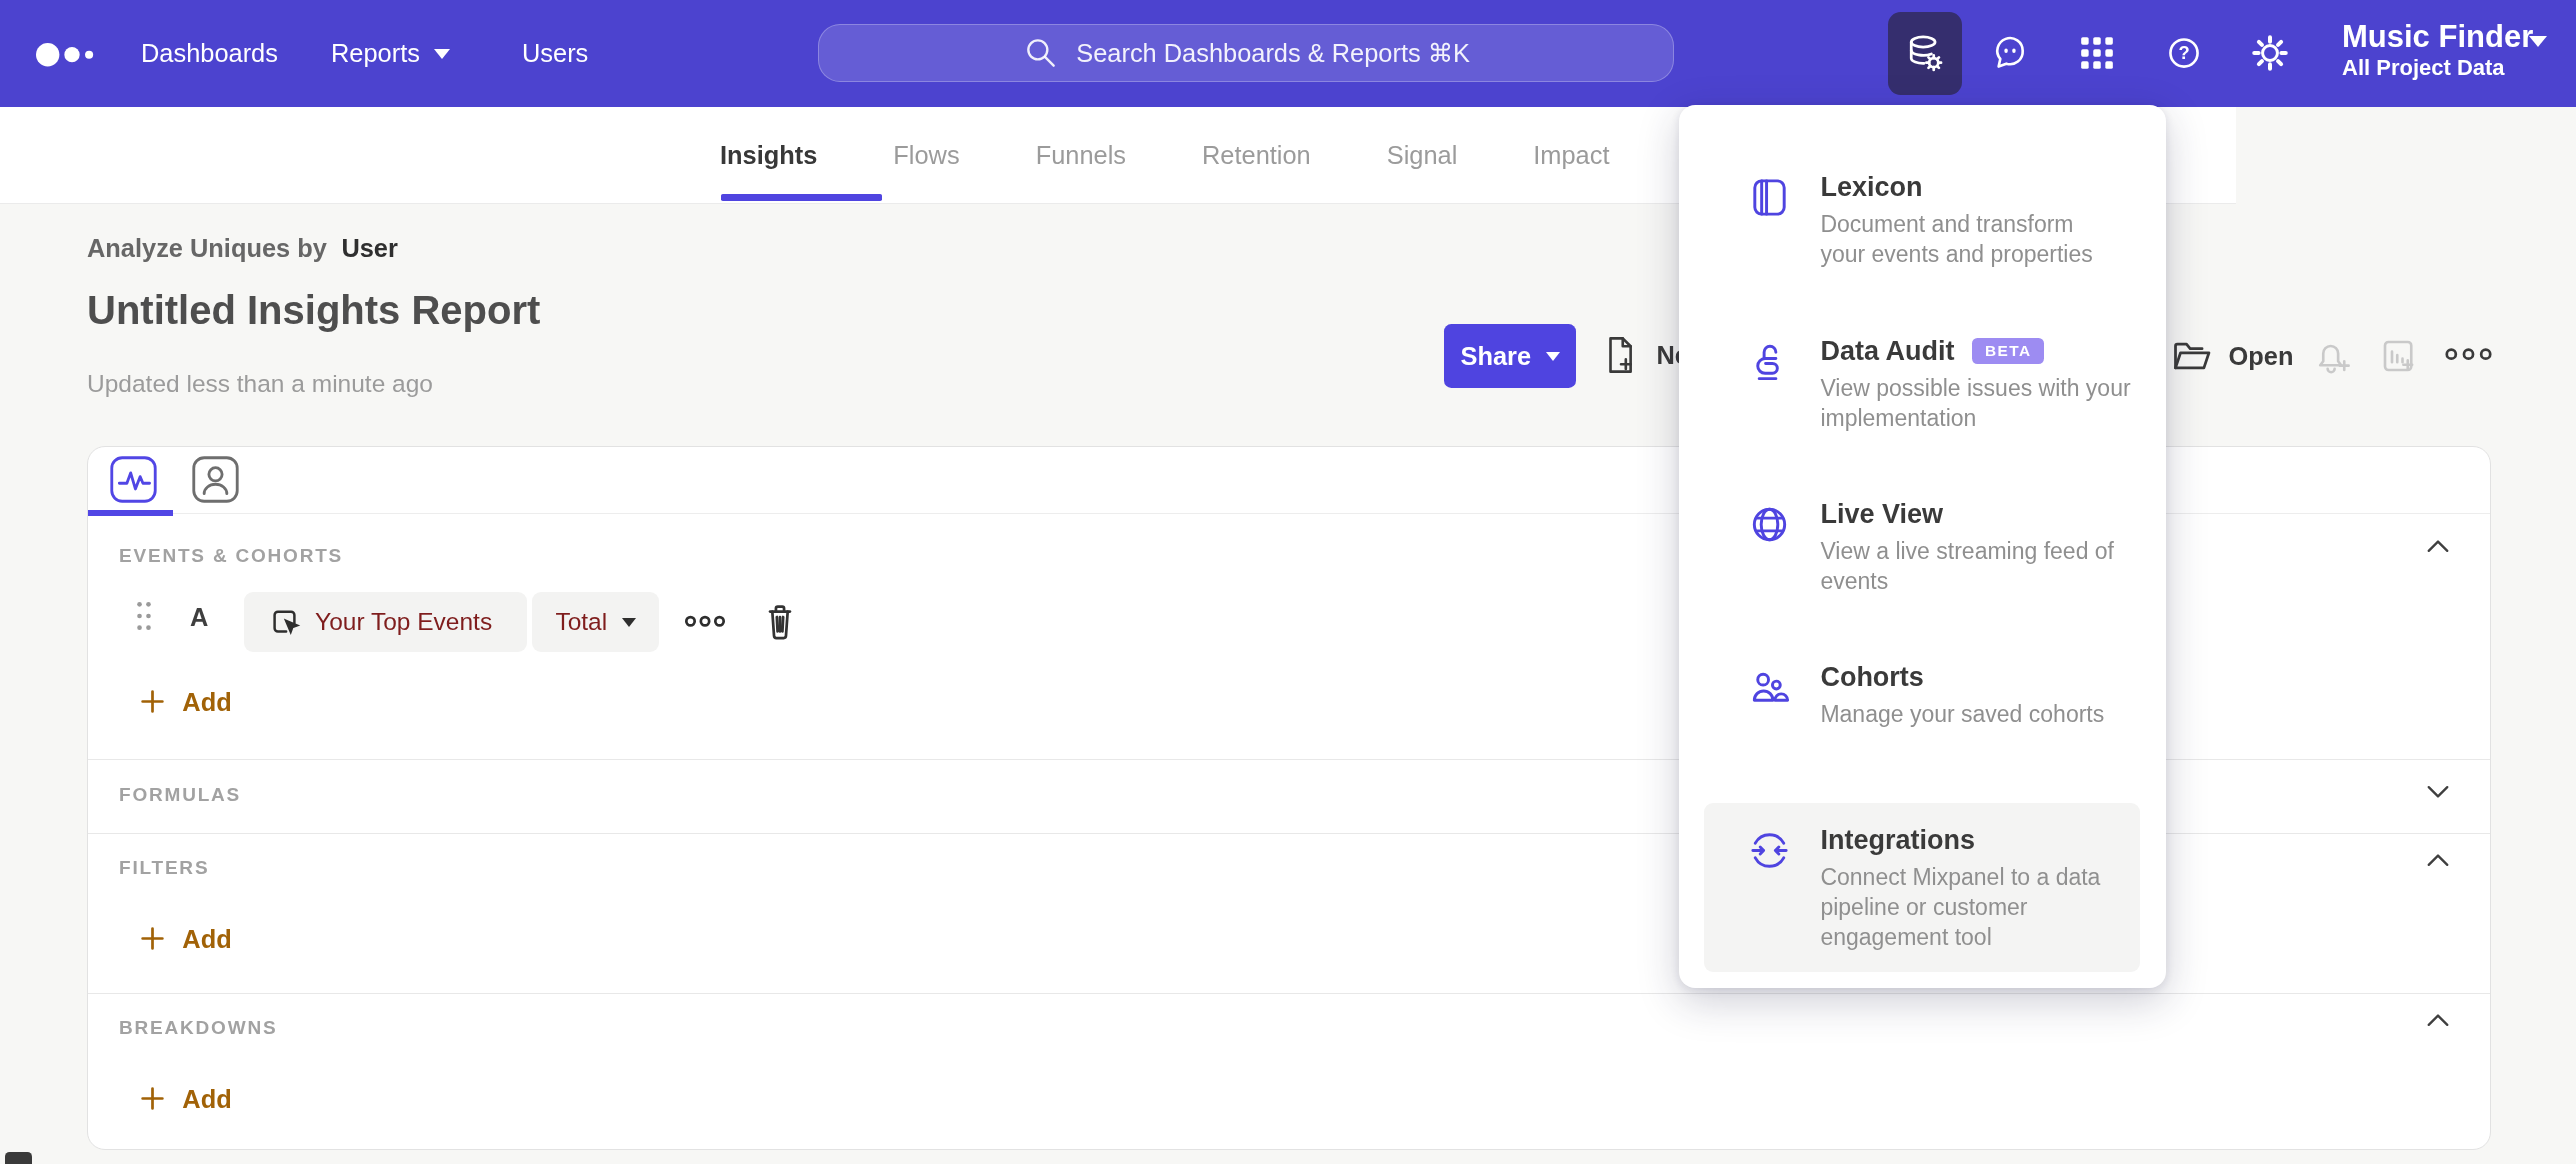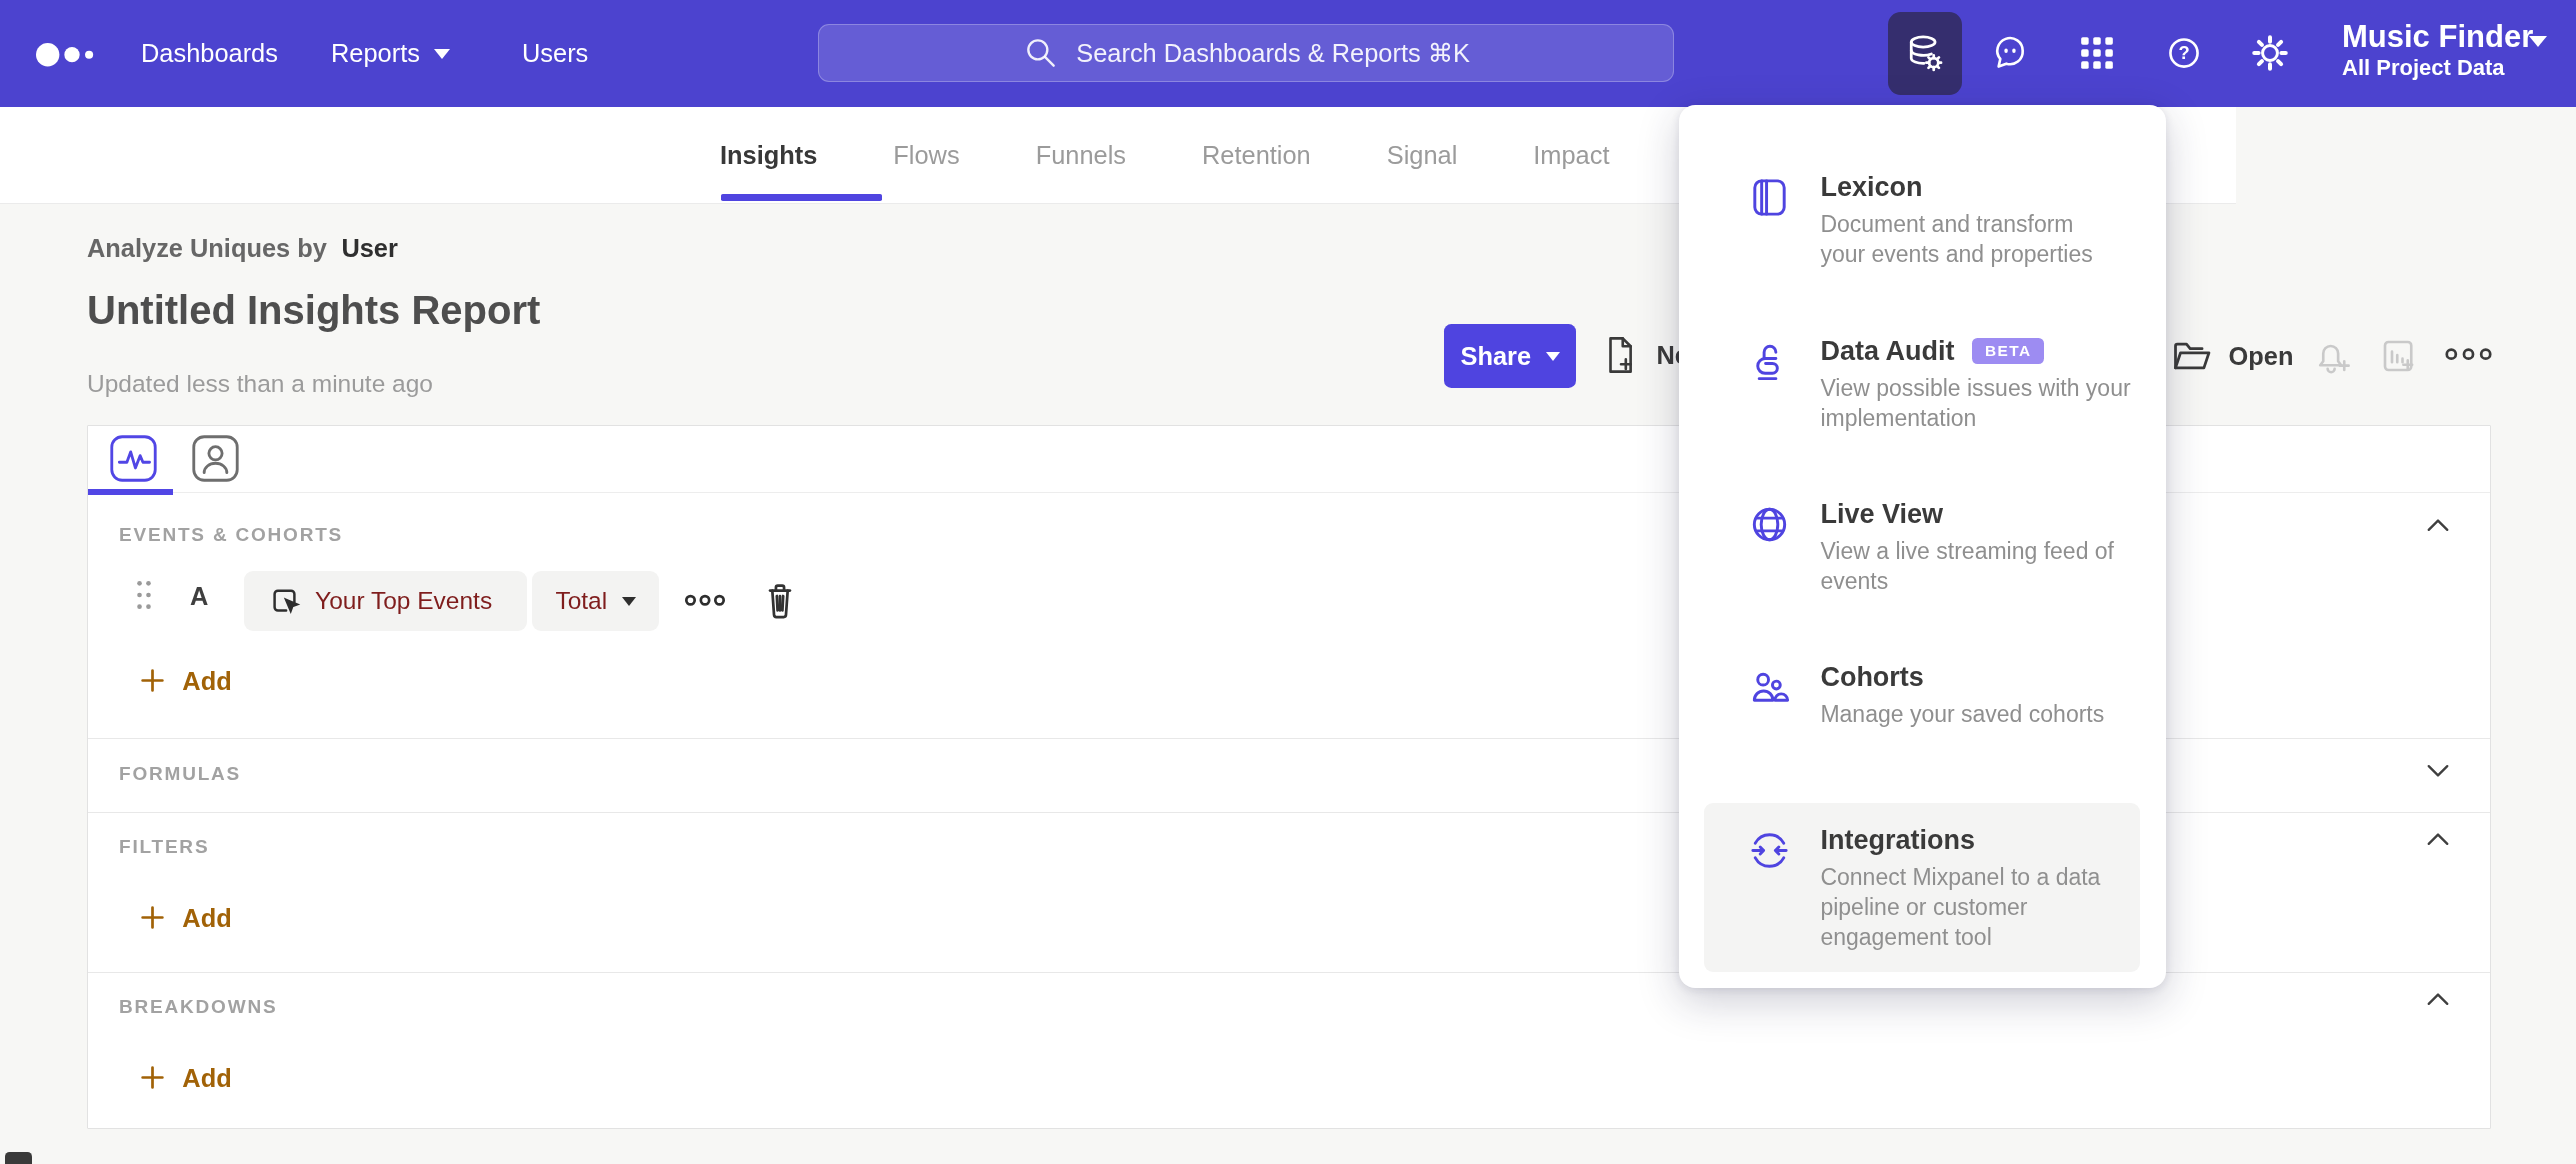--- a/index.html
+++ b/index.html
@@ -7,21 +7,21 @@
           font-family:"Liberation Sans",sans-serif;-webkit-font-smoothing:antialiased;}
   .abs{position:absolute;}
   svg{display:block;fill:none;stroke:currentColor;stroke-width:3;stroke-linecap:round;stroke-linejoin:round;}
   .fillonly{stroke:none;}
 
   
   .nav{position:absolute;top:0;left:0;width:2576px;height:107px;background:#4C43CF;}
   .nav-item{position:absolute;top:0;height:107px;display:flex;align-items:center;gap:14.5px;
             color:#fff;font-size:25.4px;font-weight:500;cursor:pointer;}
   .caret-dn{width:0;height:0;border-left:8.2px solid transparent;border-right:8.2px solid transparent;border-top:10px solid #fff;}
-  .search-bar{position:absolute;left:818px;top:23.6px;width:854px;height:56px;border-radius:11px;
+  .search-bar{position:absolute;left:818px;top:23.6px;width:854px;height:56px;border-radius:22px;
               background:rgba(255,255,255,.14);border:1.4px solid rgba(255,255,255,.26);
               display:flex;align-items:center;justify-content:center;gap:16.3px;
               color:rgba(255,255,255,.92);font-size:25.4px;cursor:text;}
   .nav-btn{position:absolute;top:11.8px;width:74px;height:83px;border-radius:12.7px;display:flex;
            align-items:center;justify-content:center;color:#fff;cursor:pointer;}
   .nav-btn.active{background:#352E6E;}
   .project{position:absolute;left:2342px;top:20px;color:#fff;cursor:pointer;}
   .project .p-name{font-size:31px;font-weight:700;line-height:33px;}
   .project .p-scope{font-size:22px;font-weight:600;line-height:29px;}
 
@@ -36,22 +36,22 @@
   .crumb{position:absolute;left:87px;top:234px;font-size:25.4px;font-weight:600;color:#676767;display:flex;gap:14.5px;}
   .crumb .val{color:#2f2f2f;cursor:pointer;}
   .rtitle{position:absolute;left:87px;top:288px;font-size:40px;font-weight:600;color:#4e4e4e;}
   .rupdated{position:absolute;left:87px;top:370px;font-size:24.5px;color:#9b9b9b;}
   .share-btn{position:absolute;left:1444px;top:324px;width:132px;height:64px;border-radius:7.3px;background:#4F44E0;
              display:flex;align-items:center;justify-content:center;gap:14.5px;color:#fff;font-size:25.4px;font-weight:600;cursor:pointer;}
   .share-caret{width:0;height:0;border-left:7.3px solid transparent;border-right:7.3px solid transparent;border-top:9px solid #fff;}
   .tool{position:absolute;display:flex;align-items:center;gap:14.5px;color:#3a3a3a;font-size:25.4px;font-weight:600;cursor:pointer;}
 
   
-  .card{position:absolute;left:87px;top:425px;width:2404px;height:704px;background:#fff;
-        border:0.9px solid #e2e2e2;border-radius:1px;box-sizing:border-box;}
+  .card{position:absolute;left:87px;top:446px;width:2404px;height:704px;background:#fff;
+        border:0.9px solid #e2e2e2;border-radius:18px;box-sizing:border-box;}
   .card-tabline{position:absolute;left:0;top:66px;width:100%;height:0.9px;background:#ededed;}
   .card-underline{position:absolute;left:0;top:63px;width:85px;height:6.3px;background:#5146E5;}
   .icon-tab{position:absolute;top:7.3px;width:51px;height:51px;cursor:pointer;}
   .sec-label{position:absolute;left:31px;font-size:19px;font-weight:700;letter-spacing:1.8px;color:#a2a2a2;}
   .sec-border{position:absolute;left:0;width:100%;height:0.9px;background:#e8e8e8;}
   .chev{position:absolute;left:2333px;width:34px;height:34px;color:#3f3f3f;cursor:pointer;}
   .chip{position:absolute;top:145px;height:60px;background:#f3f3f2;border-radius:9px;display:flex;
         align-items:center;gap:14.5px;padding:0 23.6px;box-sizing:border-box;font-size:24.5px;font-weight:500;color:#7f1d1d;cursor:pointer;}
   .chip .caret-s{width:0;height:0;border-left:7.3px solid transparent;border-right:7.3px solid transparent;border-top:9px solid #2e2e2e;}
   .series{position:absolute;left:102px;top:156px;font-size:25.4px;font-weight:600;color:#3f3f3f;}

